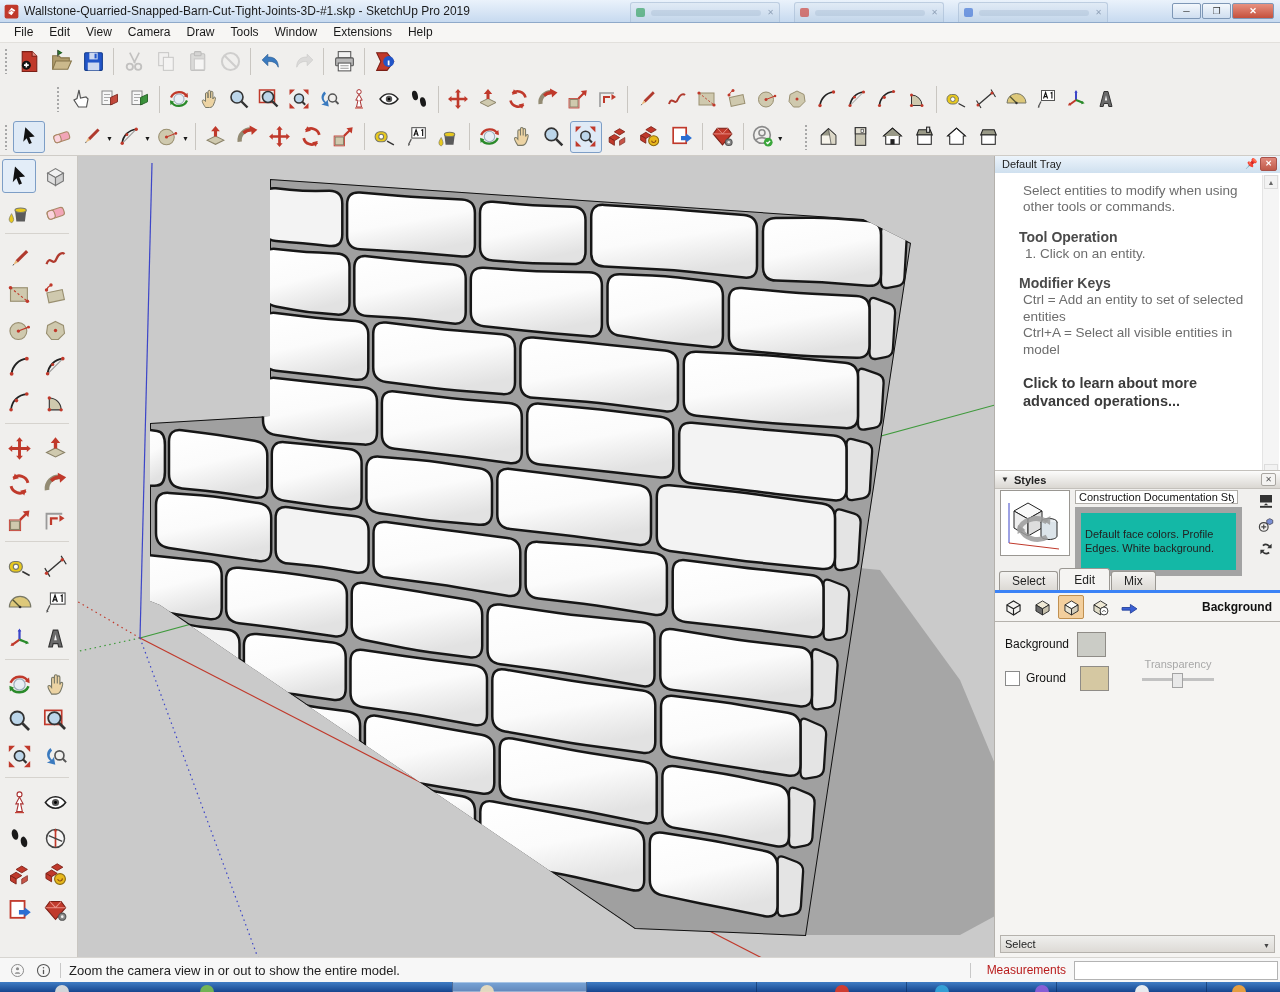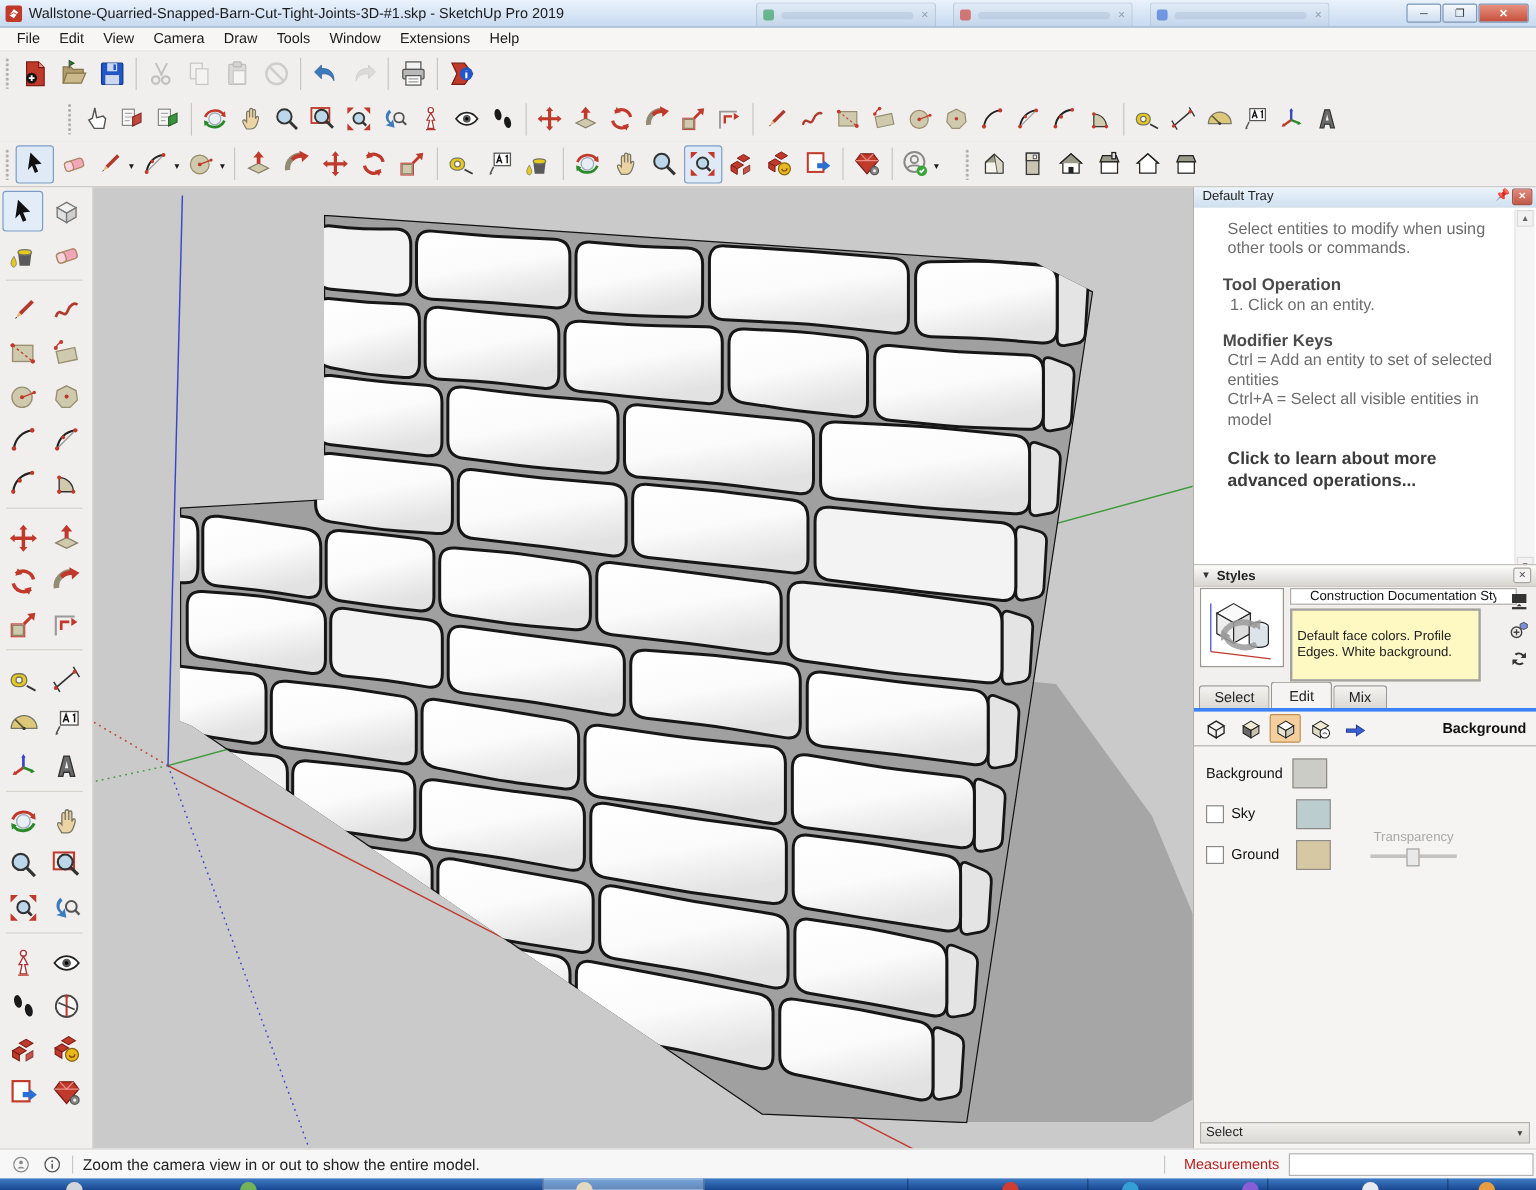--- a/index.html
+++ b/index.html
@@ -79,22 +79,22 @@
     font-size:11px;font-weight:bold;color:#222;padding:0 4px}
   .styles-head{top:315px}
   .tri{font-size:8px;margin:0 5px 0 2px;color:#333}
   .sec-head .sp{flex:1}
   .shx{width:15px;height:13px;border:1px solid #a9a6a1;background:#f4f3f1;color:#555;
     font-size:8px;line-height:11px;text-align:center;border-radius:2px;padding:0}
   .styles-body{position:absolute;left:0;right:0;top:333px;height:74px;display:flex;padding:2px 2px 0 5px}
   .thumb{width:68px;height:64px;border:1px solid #9a9792;background:#fff;flex:0 0 auto}
   .sfields{flex:1;margin-left:5px;display:flex;flex-direction:column;gap:3px;min-width:0}
   .st-name{height:15px;border:1px solid #b0ada8;font-size:11px;font-family:"Liberation Sans",sans-serif;
-    padding:0 16px;color:#111;background:#fff;width:155px}
-  .st-desc{border:2px solid #a3a3a3;background:#fef9c3;font-size:11px;color:#222;
+    padding:0 3px;color:#111;background:#fff;width:155px}
+  .st-desc{border:6px solid #a3a3a3;background:#14b8a6;font-size:11px;color:#222;
     padding:14px 4px;height:38px;line-height:1.3;width:147px}
   .scol{width:24px;display:flex;flex-direction:column;align-items:center;gap:4px;padding-top:1px}
   .scol .tb-btn{width:22px;height:20px;min-width:22px}
   .scol .tb-btn .ic{width:18px;height:18px}
   .tabs{position:absolute;left:4px;top:413px;display:flex;align-items:flex-end;height:22px}
   .tab{font-size:12px;color:#222;background:linear-gradient(#f4f3f1,#dcd9d4);border:1px solid #9a9792;
     border-bottom:none;border-radius:3px 3px 0 0;padding:2px 12px;margin-right:1px}
   .tab.active{background:#f5f4f2;padding:4px 14px;font-weight:normal;position:relative;top:1px}
   .editarea{position:absolute;left:0;right:0;top:435px;bottom:0;background:#f5f4f2;border-top:3px solid #3b82f6}
   .subtabs{height:28px;display:flex;align-items:center;padding:0 8px 0 5px;border-bottom:1px solid #b5b2ad}
@@ -1364,25 +1364,20 @@
         </span>
       <b class="bgtitle">Background</b>
     </div>
 
     <div class="erow">
       <span class="lbl">Background</span>
       <span class="swatch sw-bg"></span>
     </div>
     <div class="erow">
       <span class="cb"></span>
-      <span class="lbl">Sky</span>
-      <span class="swatch sw-sky" style="margin-left:-14px"></span>
-    </div>
-    <div class="erow">
-      <span class="cb"></span>
       <span class="lbl">Ground</span>
       <span class="swatch sw-ground" style="margin-left:-14px"></span>
       <div class="transp">
         <div class="tlabel">Transparency</div>
         <div class="slider">
           <div class="thumbk"></div>
         </div>
       </div>
     </div>
 

